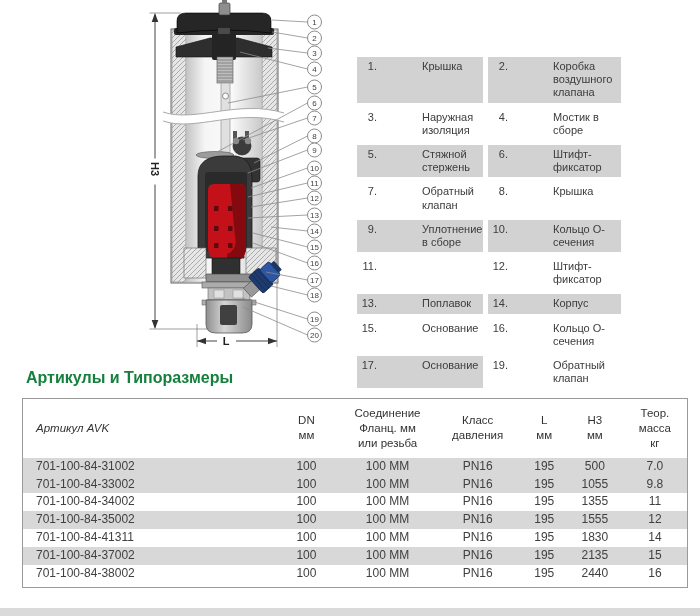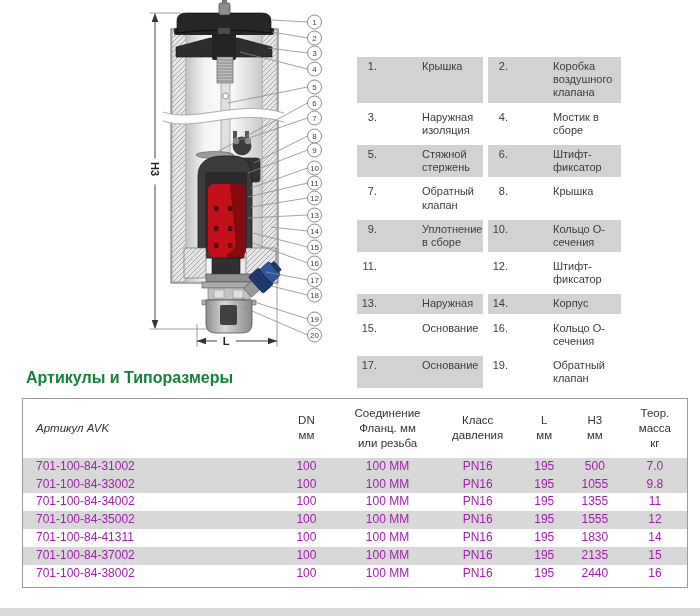--- a/index.html
+++ b/index.html
@@ -19,21 +19,21 @@
   .plabel{flex:1;padding-left:40px;}
 
   
   .section-title{position:absolute;left:26px;top:369px;font-size:16px;font-weight:bold;color:#15803d;}
   .catalog-box{position:absolute;left:22px;top:398px;width:666px;border:1.5px solid #9a9a9a;
                background:#fff;padding-bottom:5px;box-sizing:border-box;}
   .catalog-table{width:100%;border-collapse:collapse;table-layout:fixed;}
   .catalog-table th{font-size:11.5px;font-weight:normal;color:#333;text-align:center;
                     vertical-align:middle;white-space:pre-line;line-height:1.3;padding:7px 2px;}
   .catalog-table th.left{text-align:left;padding-left:13px;font-style:italic;}
-  .catalog-table td{font-size:12px;color:#a21caf;text-align:center;padding:2px 2px;line-height:1.15;}
+  .catalog-table td{font-size:12px;color:#404040;text-align:center;padding:2px 2px;line-height:1.15;}
   .catalog-table td.left{text-align:left;padding-left:13px;}
   .catalog-table tr.shaded td{background:#d8d8d8;}
 
   .bottom-strip{position:absolute;left:0;bottom:0;width:700px;height:8px;background:#dadada;}
 </style>
 </head>
 <body>
 
 <div class="page">
 
@@ -268,21 +268,21 @@
       </div>
       <div class="part">
         <span class="pnum">11.</span>
       </div>
       <div class="part">
         <span class="pnum">12.</span>
         <span class="plabel">Штифт-фиксатор</span>
       </div>
       <div class="part shaded">
         <span class="pnum">13.</span>
-        <span class="plabel">Наружная</span>
+        <span class="plabel">Поплавок</span>
       </div>
       <div class="part shaded">
         <span class="pnum">14.</span>
         <span class="plabel">Корпус</span>
       </div>
       <div class="part">
         <span class="pnum">15.</span>
         <span class="plabel">Основание</span>
       </div>
       <div class="part">

